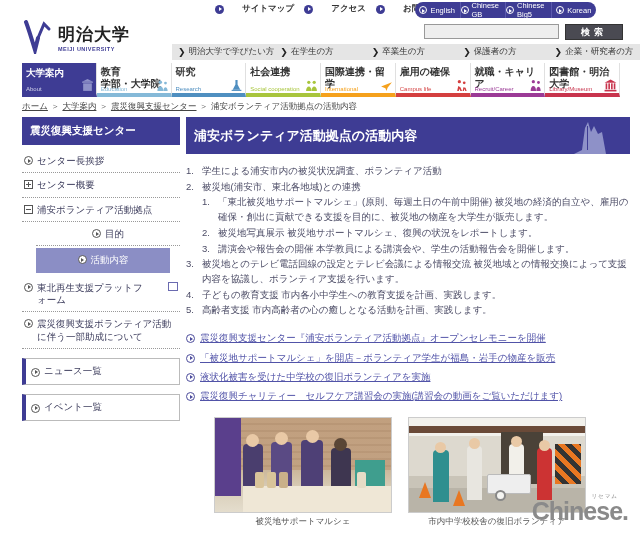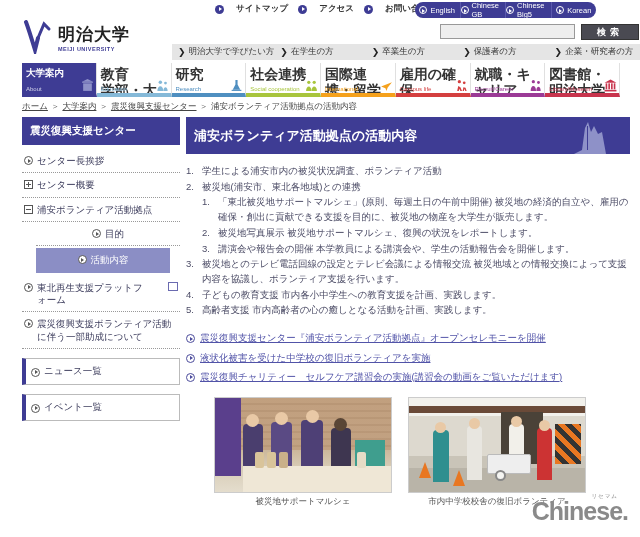--- a/index.html
+++ b/index.html
@@ -3,57 +3,57 @@
 <meta charset="utf-8">
 <style>
   * { margin:0; padding:0; box-sizing:border-box; }
   html,body { width:640px; height:537px; overflow:hidden; background:#fff;
     font-family:"Liberation Sans","DejaVu Sans",sans-serif; }
   .page { position:relative; width:640px; height:537px; background:#fff; }
 
   
   .topbar { position:absolute; top:0; left:0; width:640px; height:18px; }
   .util-links { position:absolute; top:3px; left:215px; display:flex; gap:10px; }
-  .util-link { display:flex; align-items:center; gap:12px; font-size:8.5px; color:#333;
+  .util-link { display:flex; align-items:center; gap:18px; font-size:8.5px; color:#333;
     text-decoration:none; font-weight:bold; cursor:pointer; }
   .circ { display:inline-block; width:9px; height:9px; border-radius:50%;
     background:#3e3c94; position:relative; flex:0 0 auto; }
   .circ::after { content:""; position:absolute; left:3.5px; top:2.5px;
     border-left:3px solid #fff; border-top:2px solid transparent; border-bottom:2px solid transparent; }
   .langbar { position:absolute; top:2px; left:415px; width:181px; height:16px;
     background:#3e3c94; display:flex;border-radius:8px; }
   .lang { flex:1; display:flex; align-items:center; justify-content:center; gap:3px;
     color:#fff; font-size:7.5px; text-decoration:none; border-right:1px solid #5b59ad; cursor:pointer; }
   .lang:last-child { border-right:none; }
   .circ-w { display:inline-block; width:8px; height:8px; border-radius:50%;
     border:1px solid #fff; position:relative; flex:0 0 auto; }
   .circ-w::after { content:""; position:absolute; left:2px; top:1.5px;
     border-left:3px solid #fff; border-top:2px solid transparent; border-bottom:2px solid transparent; }
 
   
   .logo { position:absolute; top:20px; left:22px; display:flex; align-items:center; gap:6px; }
   .logo-text .jp { font-size:17px; font-weight:bold; color:#222; letter-spacing:1px; display:block; }
   .logo-text .en { font-size:5.5px; font-weight:bold; color:#3e3c94; letter-spacing:.5px; display:block; }
-  .search { position:absolute; top:24px; left:440px; display:flex; gap:6px; }
+  .search { position:absolute; top:24px; left:424px; display:flex; gap:6px; }
   .search input { width:135px; height:15px; border:1px solid #999; background:#eee; font-size:9px; padding:0 3px; }
   .search button { width:58px; height:16px; background:#4a4a52; color:#fff; border:1px solid #333;
     font-size:9px; font-weight:bold; letter-spacing:4px; cursor:pointer; }
 
   
   .aud { position:absolute; top:44px; left:172px; width:468px; height:16px;
     background:#e5e5e5; display:flex; align-items:center; }
   .aud a { flex:1; display:flex; align-items:center; gap:3px; font-size:8.5px; color:#333;
     text-decoration:none; padding-left:6px; white-space:nowrap; cursor:pointer; }
   .chev { font-weight:bold; font-size:9px; color:#222; }
 
   
   .mainnav { position:absolute; top:63px; left:22px; width:598px; height:34px; display:flex; }
   .tab { flex:1; position:relative; background:#fff; border-bottom:4px solid #ccc;
     border-right:1px solid #e0e0e0; cursor:pointer; overflow:hidden; }
-  .tab .jp { display:block; font-size:14px; font-weight:bold; color:#333; padding:3px 2px 0 4px; line-height:1.15; }
+  .tab .jp { display:block; font-size:10px; font-weight:bold; color:#333; padding:3px 2px 0 4px; line-height:1.15; }
   .tab .en { position:absolute; left:4px; bottom:1px; font-size:6px; line-height:1; }
   .tab .ticon { position:absolute; right:2px; bottom:1px; width:13px; height:13px; }
   .tab.active { background:#3e3c94; border-bottom-color:#3e3c94; }
   .tab.active .jp { color:#fff; font-size:9.5px; padding-top:5px; }
   .tab.active .en { color:#cfd0e8; }
   .tab.active .ticon { color:#8e91c8 !important; }
 
   
   .crumbs { position:absolute; top:101px; left:22px; font-size:8.5px; color:#444; }
   .crumbs a { color:#444; text-decoration:underline; cursor:pointer; }
@@ -398,20 +398,24 @@
         </div>
     </div>
 
     <div class="links">
       <div class="linkrow">
         <span class="icn"></span>
         <a>震災復興支援センター『浦安ボランティア活動拠点』オープンセレモニーを開催</a>
         </div>
       <div class="linkrow">
         <span class="icn"></span>
+        <a>「被災地サポートマルシェ」を開店－ボランティア学生が福島・岩手の物産を販売</a>
+        </div>
+      <div class="linkrow">
+        <span class="icn"></span>
         <a>液状化被害を受けた中学校の復旧ボランティアを実施</a>
         </div>
       <div class="linkrow">
         <span class="icn"></span>
         <a>震災復興チャリティー　セルフケア講習会の実施(講習会の動画をご覧いただけます)</a>
         </div>
     </div>
 
     <div class="photos">
       <div class="ph">

